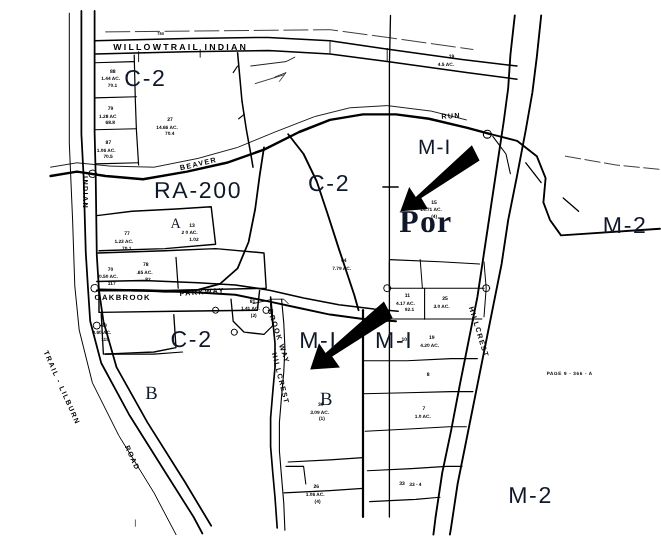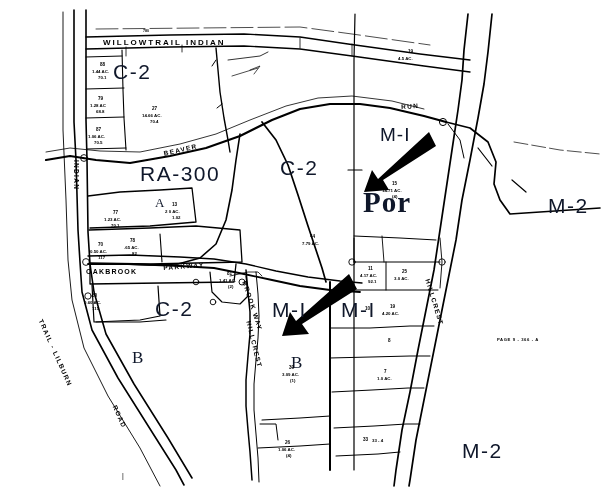--- a/index.html
+++ b/index.html
@@ -218,21 +218,21 @@
         <polygon points="429,132 436,146 383,180 389,190 364,192 372,170 378,179"></polygon>
       </g>
       <g>
         <polygon points="349,274 357,289 302,324 309,334 282,336 290,312 296,321"></polygon>
       </g>
     </g>
   </svg>
 
   <div class="zone-label zone-big" style="left:113px; top:60px;">C-2</div>
 
-  <div class="zone-label zone-big" style="left:140px; top:162px;">RA-300</div>
+  <div class="zone-label zone-big" style="left:140px; top:162px;">RA-200</div>
 
   <div class="zone-label zone-big" style="left:280px; top:156px;">C-2</div>
 
   <div class="zone-label zone-big" style="left:155px; top:297px;">C-2</div>
 
   <div class="zone-label zone-med" style="left:380px; top:124px;">M-I</div>
 
   <div class="zone-label zone-serif-bold" style="left:363px; top:186px;">Por</div>
 
   <div class="zone-label zone-big" style="left:272px; top:298px;">M-I</div>

